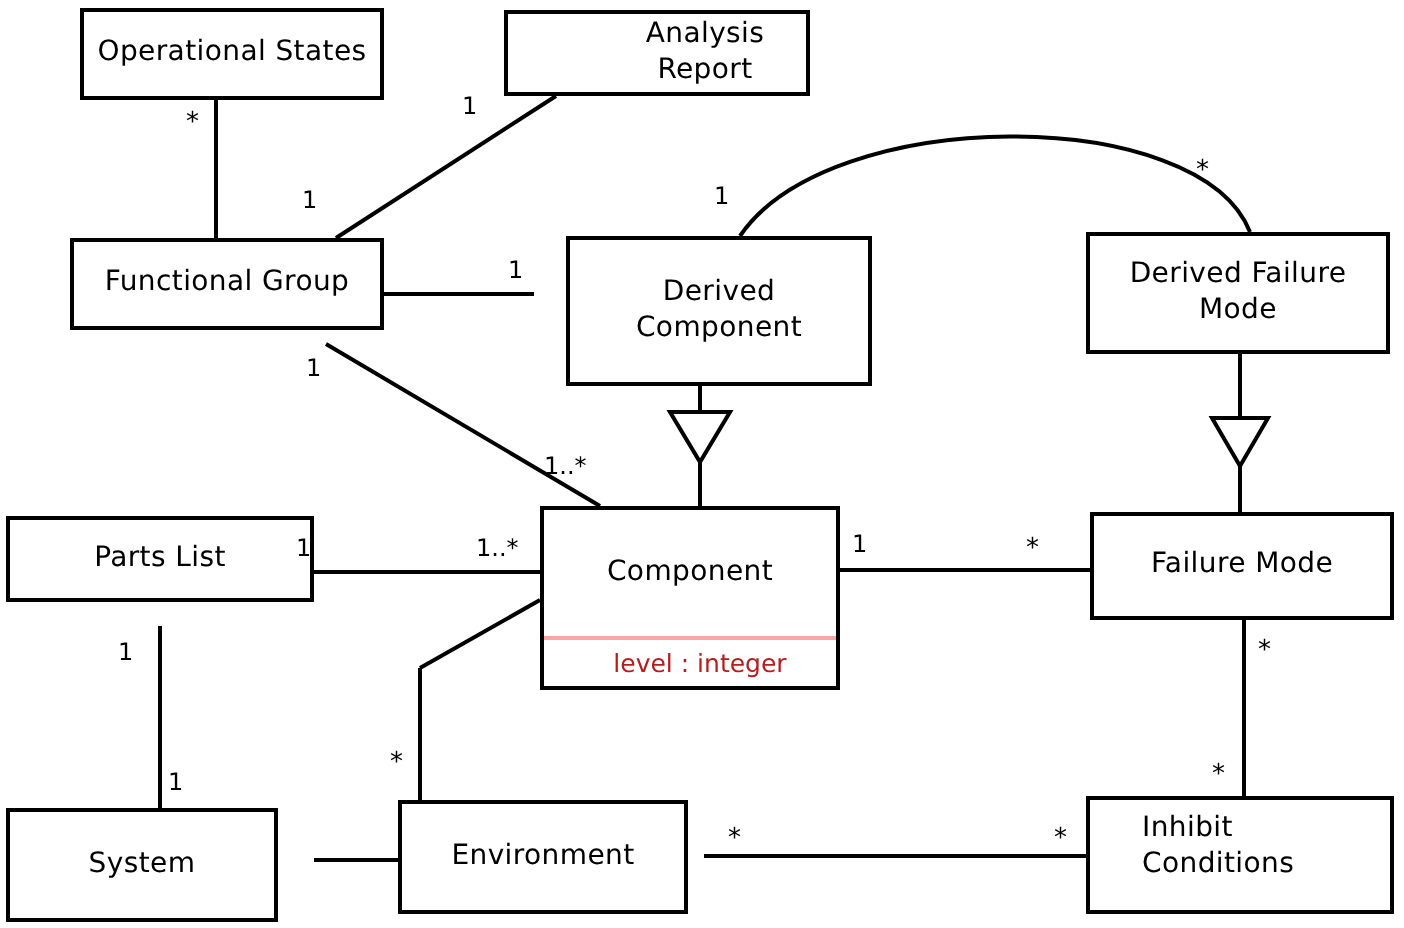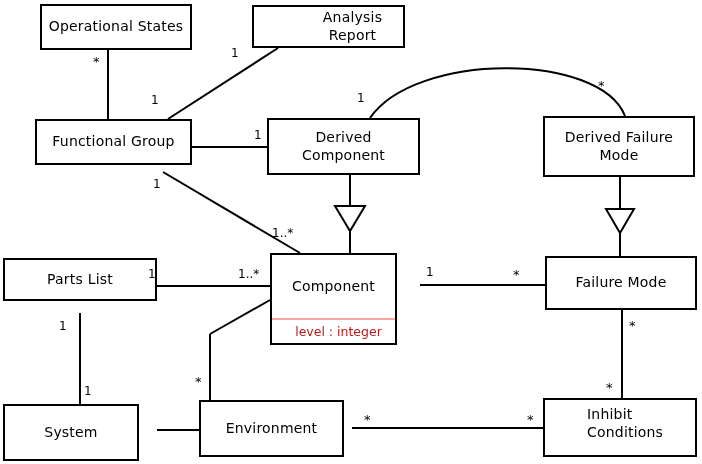--- a/index.html
+++ b/index.html
@@ -42,21 +42,21 @@
     text-align: center;
     font-size: 14px;
     color: #000000;
     letter-spacing: 0.2px;
     line-height: 1.25;
     padding: 0 4px;
   }
   .cls-name.two-line {
     display: block;
     text-align: left;
-    padding-left: 42px;
+    padding-left: 26px;
     padding-top: 5px;
     line-height: 1.30;
   }
   .cls-attrs {
     border-top: 2px solid #fca5a5;
     font-size: 12.5px;
     color: #b91c1c;
     padding: 4px 0 4px 10px;
     white-space: nowrap;
     text-align: center;
@@ -121,33 +121,33 @@
   </div>
 
   <div class="uml-class" style="left:252px; top:5px; width:153px; height:43px;padding-left:48px;">
     <div class="cls-name">Analysis Report</div>
   </div>
 
   <div class="uml-class" style="left:35px; top:119px; width:157px; height:46px;">
     <div class="cls-name">Functional Group</div>
   </div>
 
-  <div class="uml-class" style="left:267px; top:118px; width:153px; height:57px;justify-content:flex-end;">
+  <div class="uml-class" style="left:283px; top:118px; width:153px; height:75px;justify-content:flex-end;">
     <div class="cls-name">Derived Component</div>
   </div>
 
   <div class="uml-class" style="left:543px; top:116px; width:152px; height:61px;">
     <div class="cls-name">Derived Failure Mode</div>
   </div>
 
   <div class="uml-class" style="left:3px; top:258px; width:154px; height:43px;">
     <div class="cls-name">Parts List</div>
   </div>
 
-  <div class="uml-class" style="left:270px; top:253px; width:127px; height:92px;">
+  <div class="uml-class" style="left:270px; top:253px; width:150px; height:92px;">
     <div class="cls-name">Component</div>
     <div class="cls-attrs">level : integer</div>
   </div>
 
   <div class="uml-class" style="left:545px; top:256px; width:152px; height:54px;">
     <div class="cls-name">Failure Mode</div>
   </div>
 
   <div class="uml-class" style="left:3px; top:404px; width:136px; height:57px;">
     <div class="cls-name">System</div>

